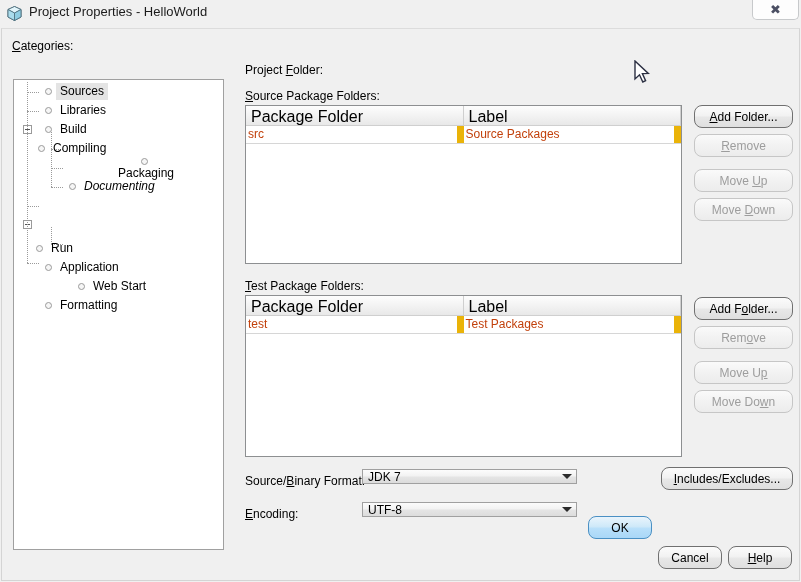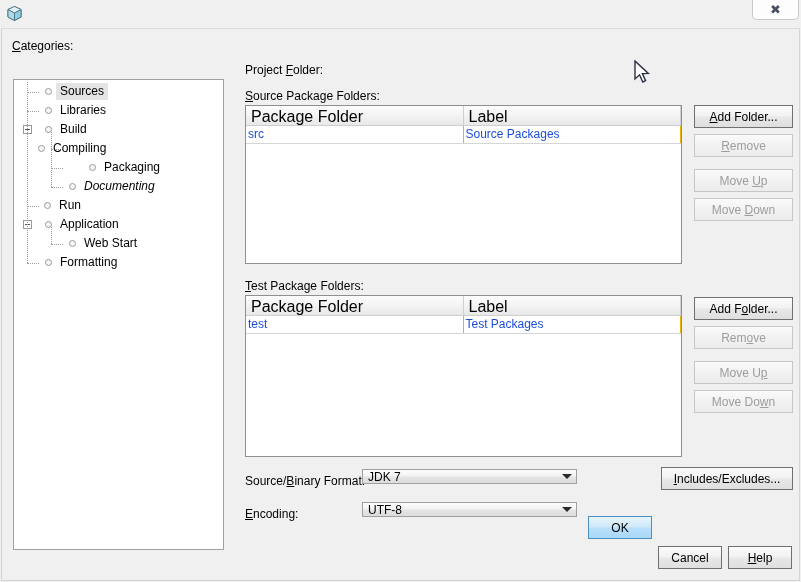--- a/index.html
+++ b/index.html
@@ -145,35 +145,35 @@
   }
   .tbl-head .th {
     font-size: 16px; color: #000;
     padding: 2px 12px 0 5px;
     border-right: 1px solid #cfcfcf;
     overflow: hidden; white-space: nowrap;
     cursor: default;
   }
   .tbl-row { display: flex; height: 18px; border-bottom: 1px solid #d6d6d6; }
   .tbl-row .td {
-    font-size: 12px; color: #1d4ed8;
+    font-size: 12px; color: #c2410c;
     padding: 1px 0 0 2px;
-    border-right: 1px solid #eab308;
+    border-right: 7px solid #eab308;
     overflow: hidden; white-space: nowrap;
     cursor: default;
   }
   .col-a { width: 50%; }
   .col-b { flex: 1; }
 
   
   .btn {
     position: absolute;
     height: 23px;
     border: 1px solid #a9a9a9;
-    border-radius: 0;
+    border-radius: 8px;
     background: linear-gradient(to bottom, #fbfbfb 0%, #f2f2f2 45%, #e7e7e7 55%, #dfdfdf 100%);
     font-family: "Liberation Sans", sans-serif;
     font-size: 12px; color: #000;
     display: flex; align-items: center; justify-content: center;
     white-space: nowrap;
     cursor: default;
     padding: 0;
   }
   .btn.enabled {
     border-color: #707070;
@@ -223,20 +223,21 @@
 
 <div id="app">
 
   <div class="titlebar">
     <svg class="title-icon" viewBox="0 0 17 17">
       <polygon points="8.5,1.5 15,4.5 15,12 8.5,15.5 2,12 2,4.5" fill="#b9e2f0" stroke="#4a6b78" stroke-width="1"></polygon>
       <polygon points="8.5,1.5 15,4.5 8.5,8 2,4.5" fill="#e2f5fb" stroke="#4a6b78" stroke-width="0.8"></polygon>
       <polygon points="8.5,8 15,4.5 15,12 8.5,15.5" fill="#8fcde2" stroke="#4a6b78" stroke-width="0.8"></polygon>
       <polygon points="2,4.5 8.5,8 8.5,15.5 2,12" fill="#aadcec" stroke="#4a6b78" stroke-width="0.8"></polygon>
     </svg>
+    <div class="title-text">Project Properties - HelloWorld</div>
     <div class="win-close">
       <span class="glyph">✖</span>
     </div>
   </div>
 
   <div class="content">
 
     <div class="lbl" style="left:10px; top:10px;">
       <u>C</u>ategories:
     </div>
@@ -267,37 +268,37 @@
             <span class="txt">Libraries</span>
           </div>
           <div class="tree-row" style="padding-left: 31px;">
             <span class="dot"></span>
             <span class="txt">Build</span>
           </div>
           <div class="tree-row" style="padding-left: 24px;">
             <span class="dot"></span>
             <span class="txt">Compiling</span>
           </div>
-          <div class="tree-row" style="padding-left: 75px;">
+          <div class="tree-row" style="padding-left: 55px; flex-direction: column;">
             <span class="dot"></span>
             <span class="txt">Packaging</span>
           </div>
           <div class="tree-row" style="padding-left: 55px; font-style: italic;">
             <span class="dot"></span>
             <span class="txt">Documenting</span>
           </div>
-          <div class="tree-row" style="padding-left: 30px;">
+          <div class="tree-row" style="padding-left: 22px; margin-top: 43px;">
             <span class="dot"></span>
             <span class="txt">Run</span>
           </div>
           <div class="tree-row" style="padding-left: 31px;">
             <span class="dot"></span>
             <span class="txt">Application</span>
           </div>
-          <div class="tree-row" style="padding-left: 55px;">
+          <div class="tree-row" style="padding-left: 55px; margin-left: 9px;">
             <span class="dot"></span>
             <span class="txt">Web Start</span>
           </div>
           <div class="tree-row" style="padding-left: 31px;">
             <span class="dot"></span>
             <span class="txt">Formatting</span>
           </div>
         </div>
     </div>
 

